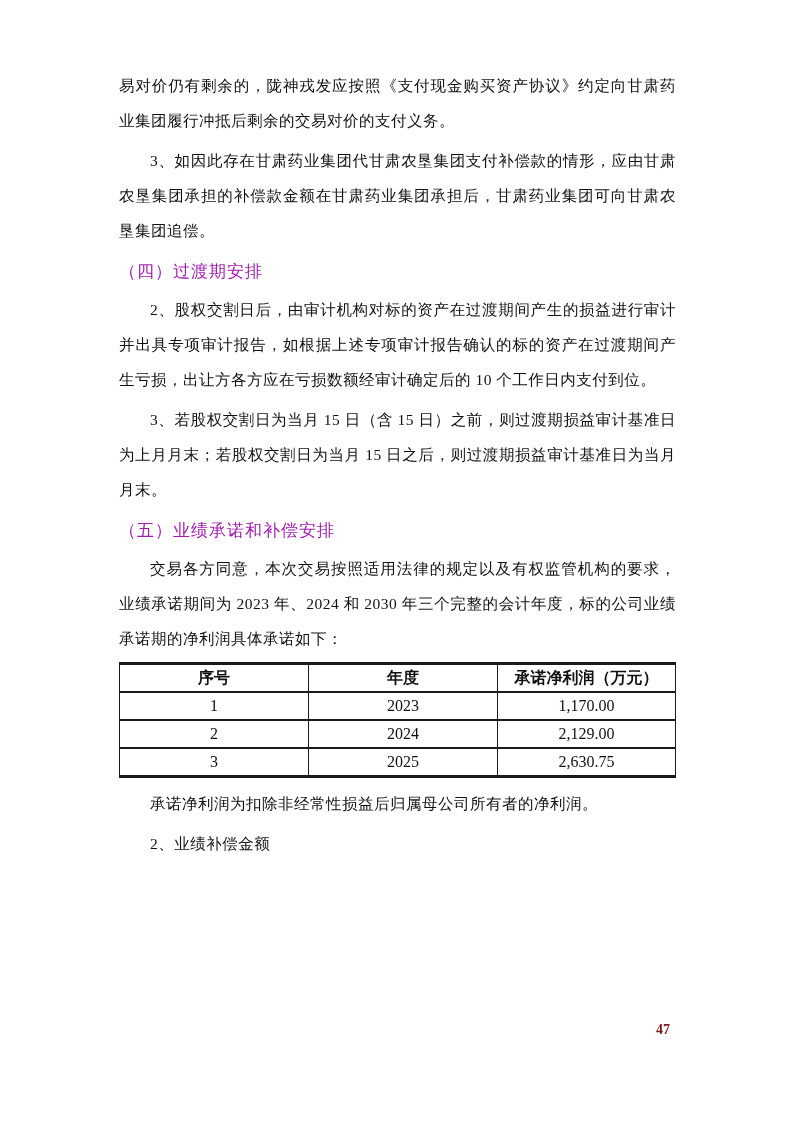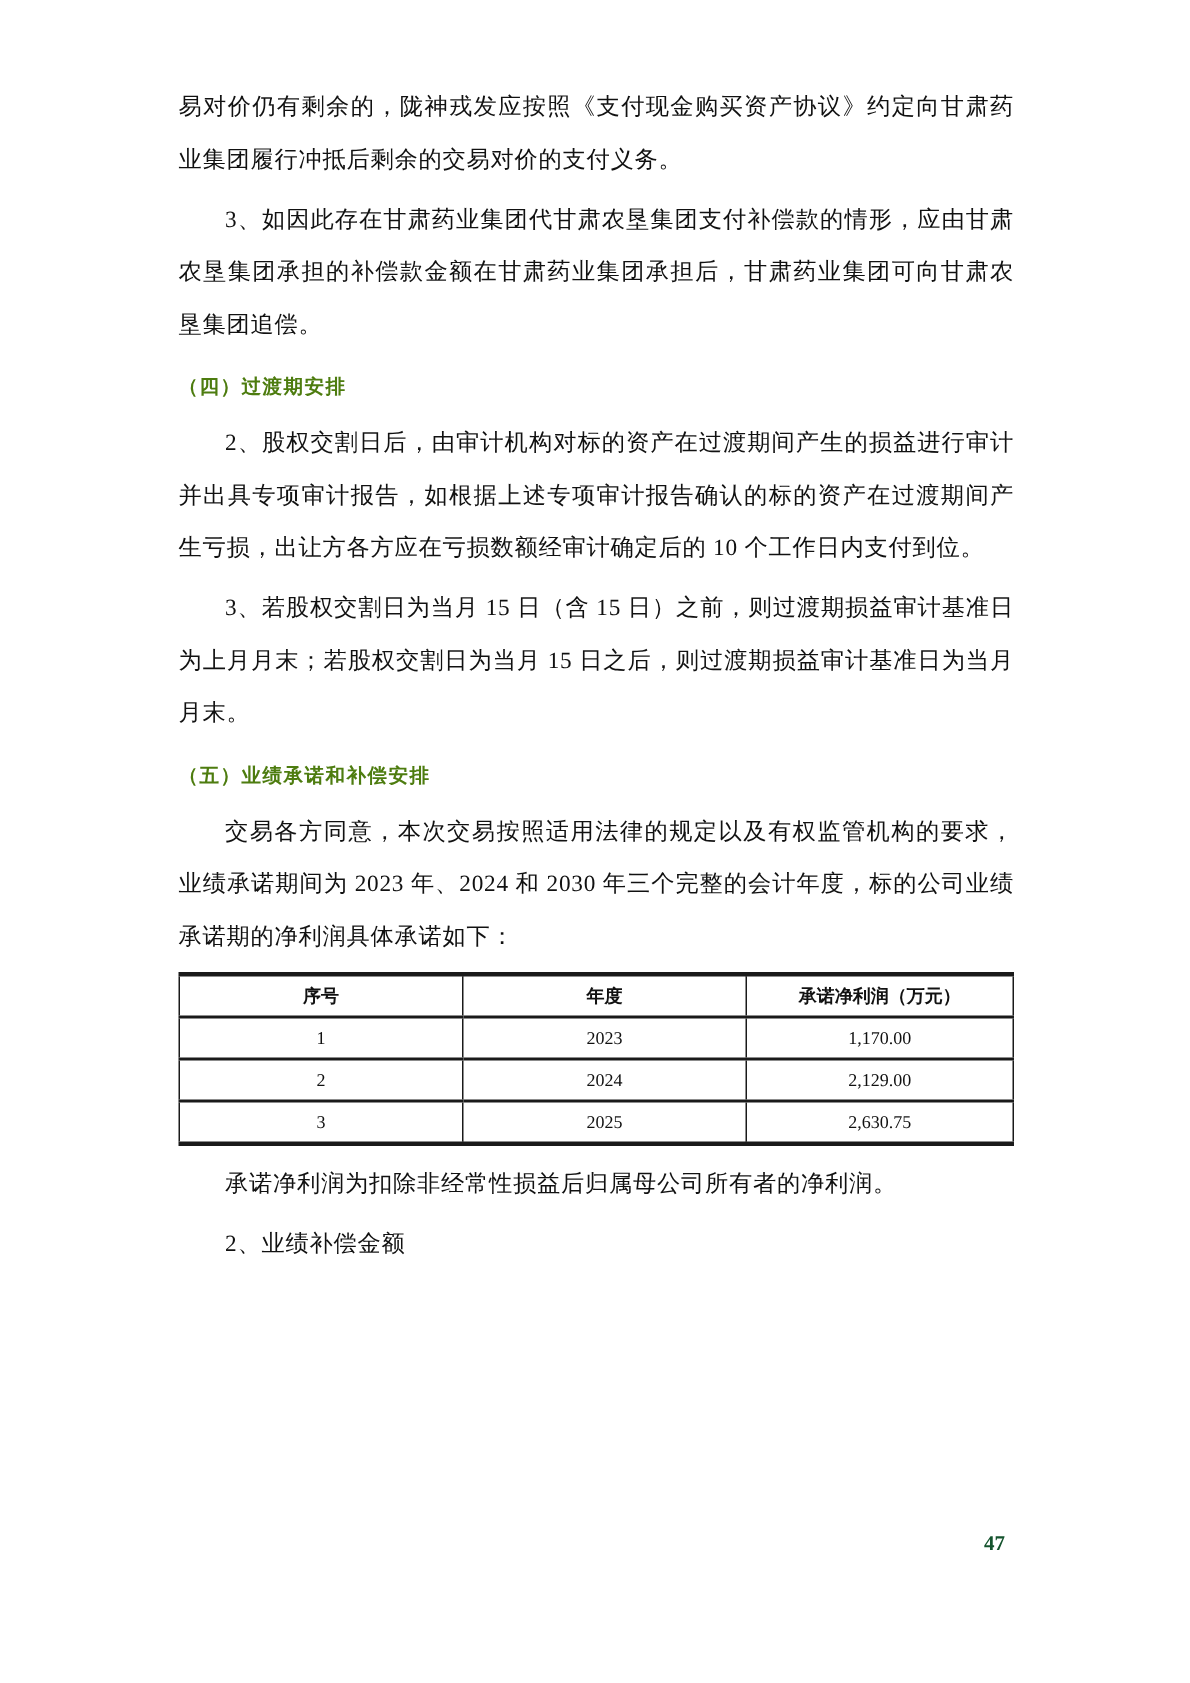--- a/index.html
+++ b/index.html
@@ -12,76 +12,76 @@
     width: 793px;
     height: 1122px;
     background: #ffffff;
     overflow: hidden;
     font-family: "Liberation Serif", "DejaVu Serif", serif;
     color: #111111;
   }
   .content {
     position: absolute;
     left: 119px;
-    top: 2px;
+    top: 16px;
     width: 557px;
     padding-top: 52px;
   }
   p.body-para {
     margin: 0 0 5px 0;
     font-size: 15.5px;
     line-height: 35px;
     text-align: justify;
     letter-spacing: 0.5px;
   }
   p.indent {
     text-indent: 2em;
   }
   h2.sec-heading {
     margin: 10px 0 6px 0;
     font-family: "Liberation Sans", "DejaVu Sans", sans-serif;
-    font-weight: bold;
-    font-size: 13px;
+    font-weight: normal;
+    font-size: 17px;
     line-height: 28px;
-    color: #4d7c0f;
+    color: #a21caf;
     letter-spacing: 1px;
   }
   table.commit-table {
     width: 100%;
     border-collapse: collapse;
     margin: 6px 0 8px 0;
     border-top: 3px solid #1a1a1a;
     border-bottom: 3px solid #1a1a1a;
   }
   table.commit-table th,
   table.commit-table td {
     border: 1.5px solid #1a1a1a;
     border-top-width: 2px;
     border-bottom-width: 2px;
     text-align: center;
     vertical-align: middle;
     padding: 2px 4px;
-    font-size: 12px;
+    font-size: 16px;
     line-height: 20px;
     height: 22px;
   }
   table.commit-table th {
     font-weight: bold;
   }
   .col-seq   { width: 34%; }
   .col-year  { width: 34%; }
   .col-profit{ width: 32%; }
   .page-number {
     position: absolute;
     left: 656px;
     top: 1022px;
     font-size: 14px;
     font-weight: bold;
     font-family: "Liberation Serif", "DejaVu Serif", serif;
-    color: #14532d;
+    color: #7f1d1d;
   }
 </style>
 </head>
 <body>
 
 <div class="page">
   <div class="content">
 
     <p class="body-para">易对价仍有剩余的，陇神戎发应按照《支付现金购买资产协议》约定向甘肃药业集团履行冲抵后剩余的交易对价的支付义务。</p>
 

